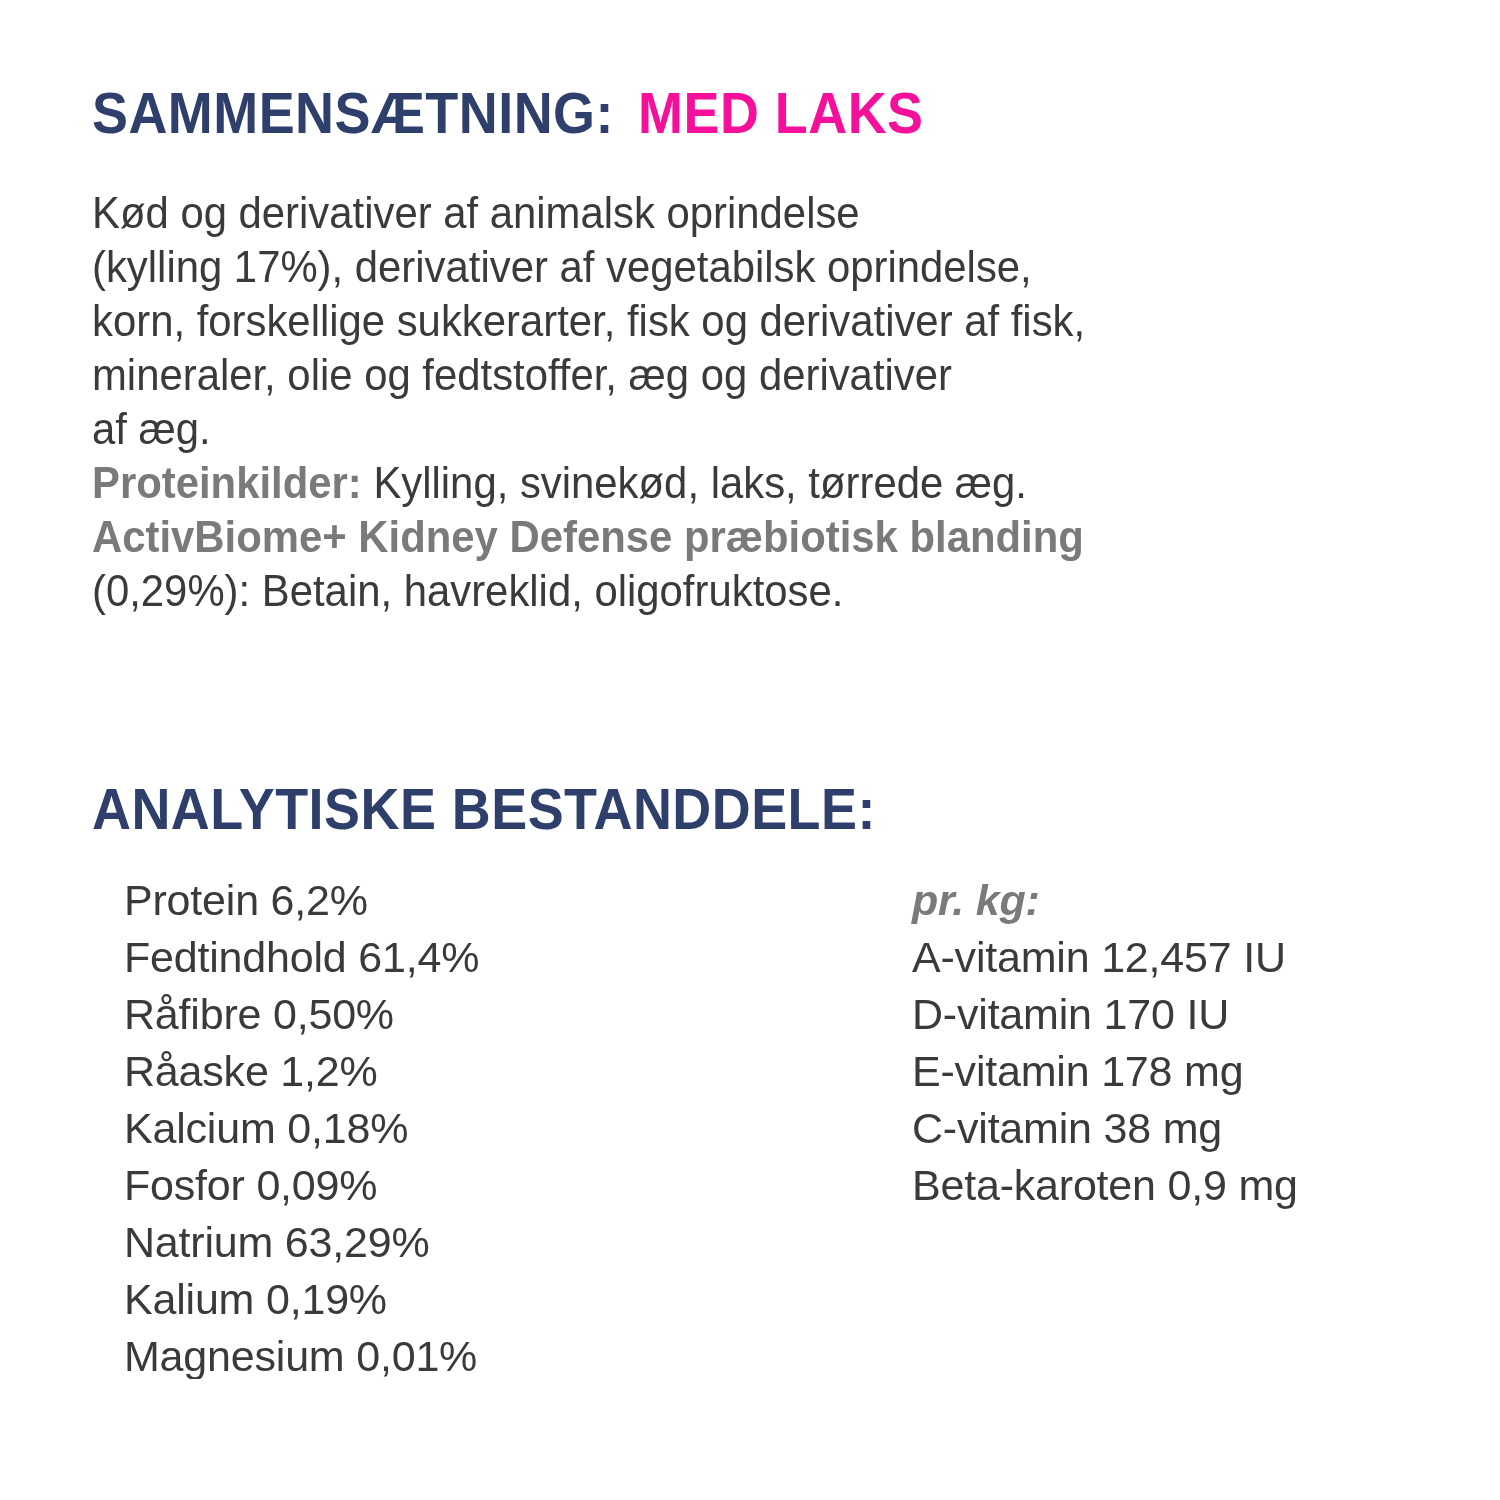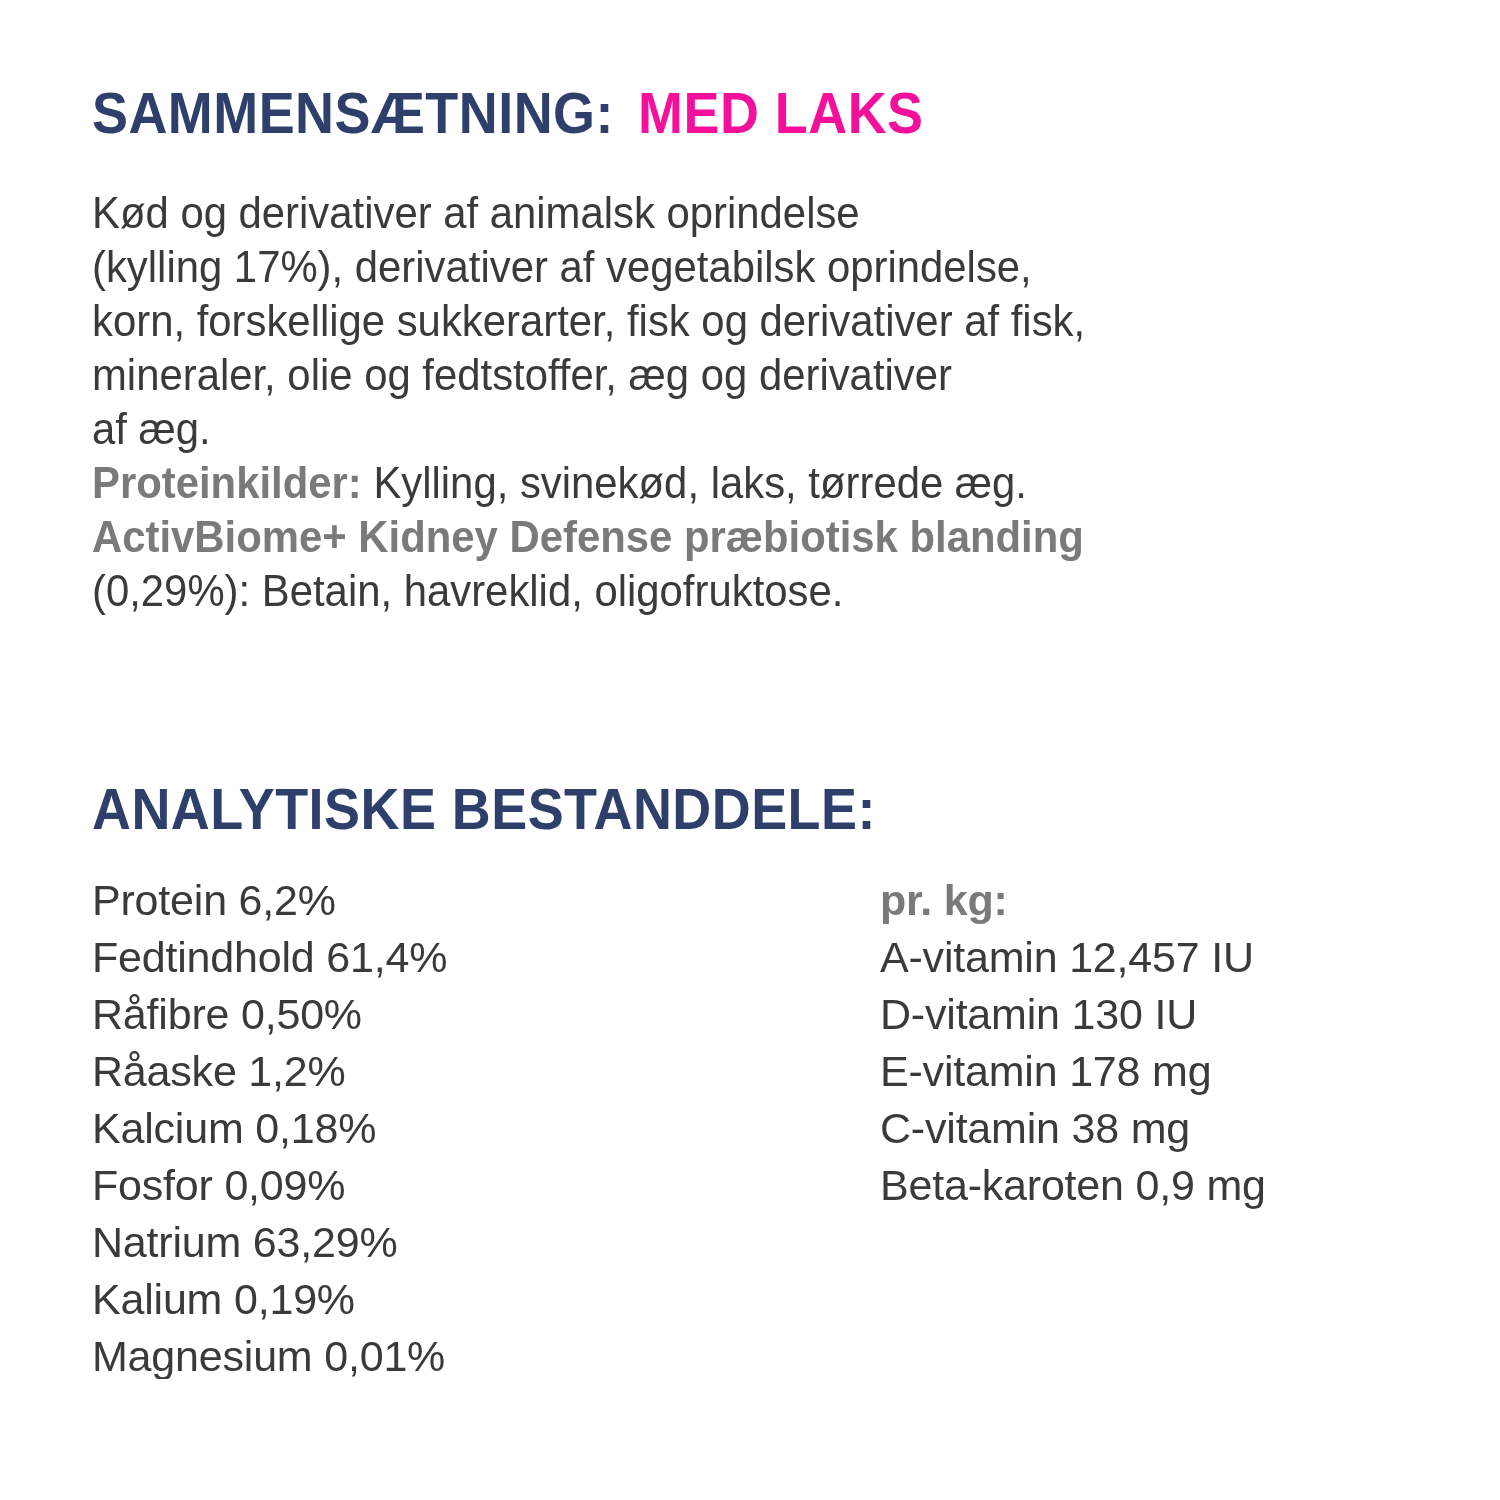--- a/index.html
+++ b/index.html
@@ -69,24 +69,25 @@
     position: absolute;
     top: 0;
     font-family: "Liberation Sans", sans-serif;
     font-size: 43px;
     line-height: 57px;
     color: #3A3A3C;
     letter-spacing: -0.2px;
   }
   #analysis-left-column  { left: 0px; }
   #analysis-right-column { left: 788px; }
-  .col .row { white-space: nowrap; }
+  .col .row { white-space: nowrap; margin-left: 32px; }
   .col .row.head {
     font-weight: bold;
     color: #7A7A7A;
+    font-style: italic;
   }
 
   
   #bottom-bar {
     position: absolute;
     left: 0;
     top: 1470px;
     width: 1500px;
     height: 30px;
     background: #06316F;
@@ -128,21 +129,21 @@
       <div class="row">Kalcium 0,18%</div>
       <div class="row">Fosfor 0,09%</div>
       <div class="row">Natrium 63,29%</div>
       <div class="row">Kalium 0,19%</div>
       <div class="row">Magnesium 0,01%</div>
     </div>
 
     <div class="col" id="analysis-right-column">
       <div class="row head">pr. kg:</div>
       <div class="row">A-vitamin 12,457 IU</div>
-      <div class="row">D-vitamin 130 IU</div>
+      <div class="row">D-vitamin 170 IU</div>
       <div class="row">E-vitamin 178 mg</div>
       <div class="row">C-vitamin 38 mg</div>
       <div class="row">Beta-karoten 0,9 mg</div>
     </div>
 
   </div>
 
   <div id="bottom-bar"></div>
 
 </div>

